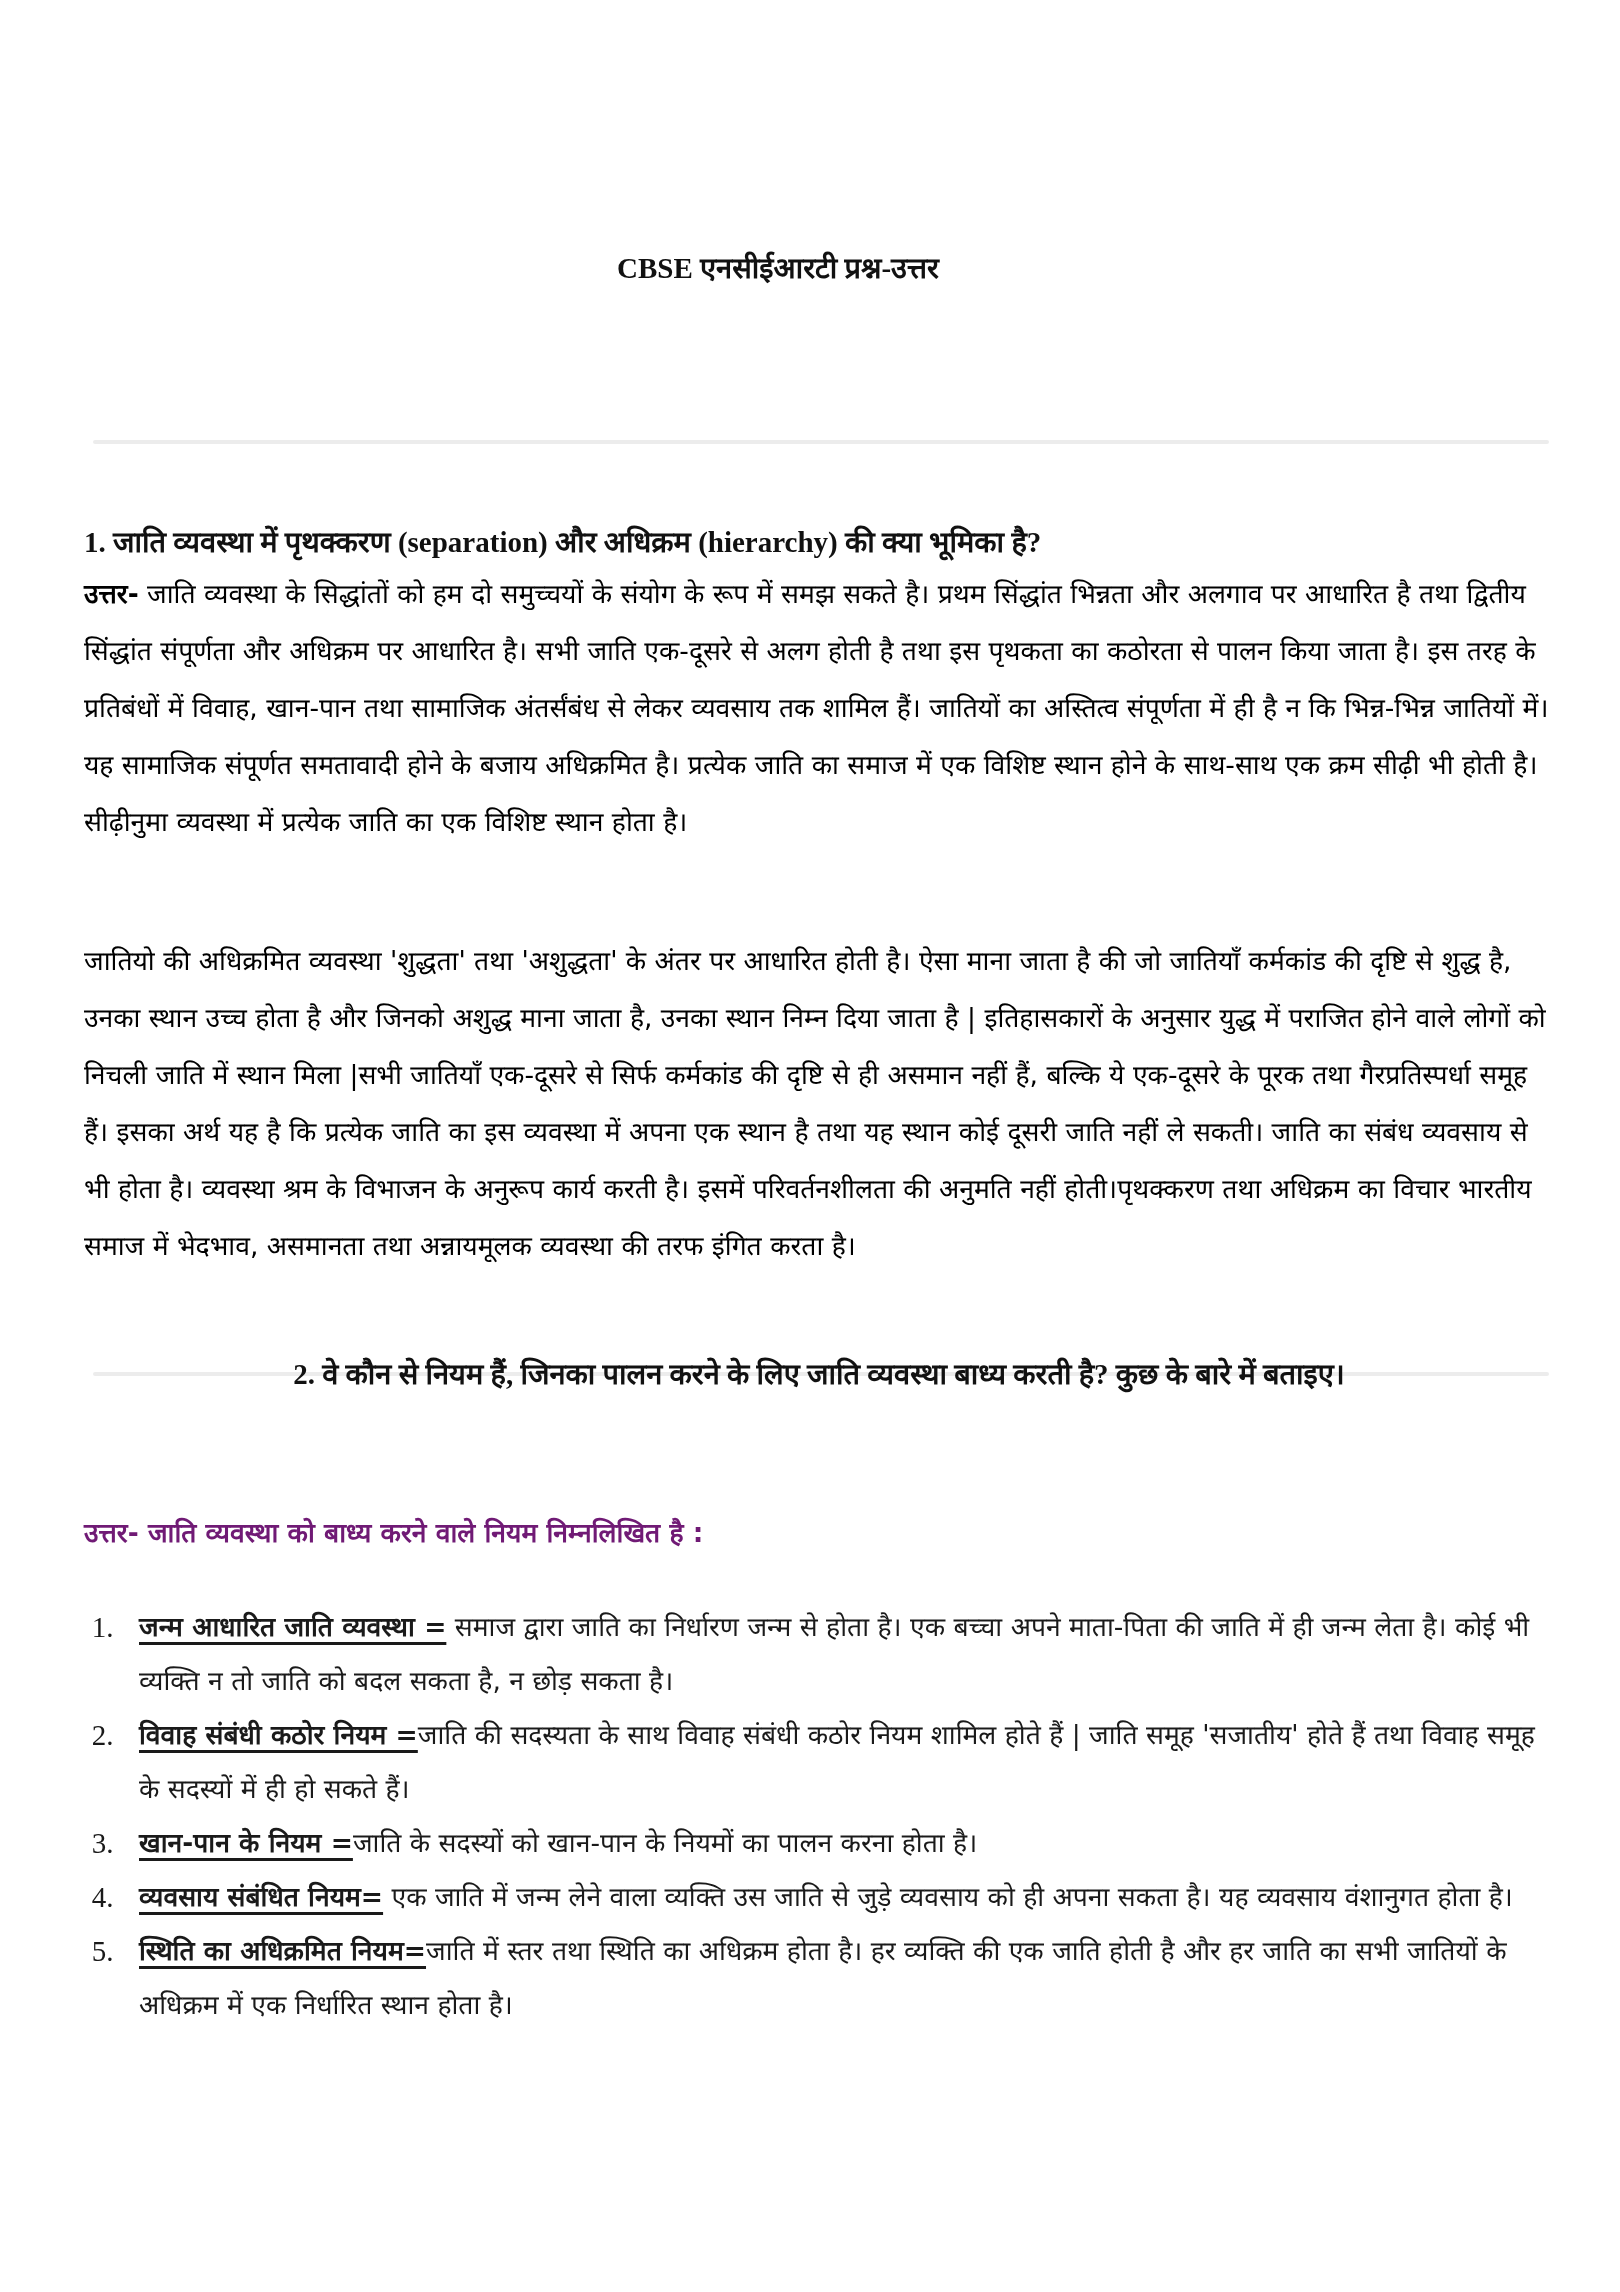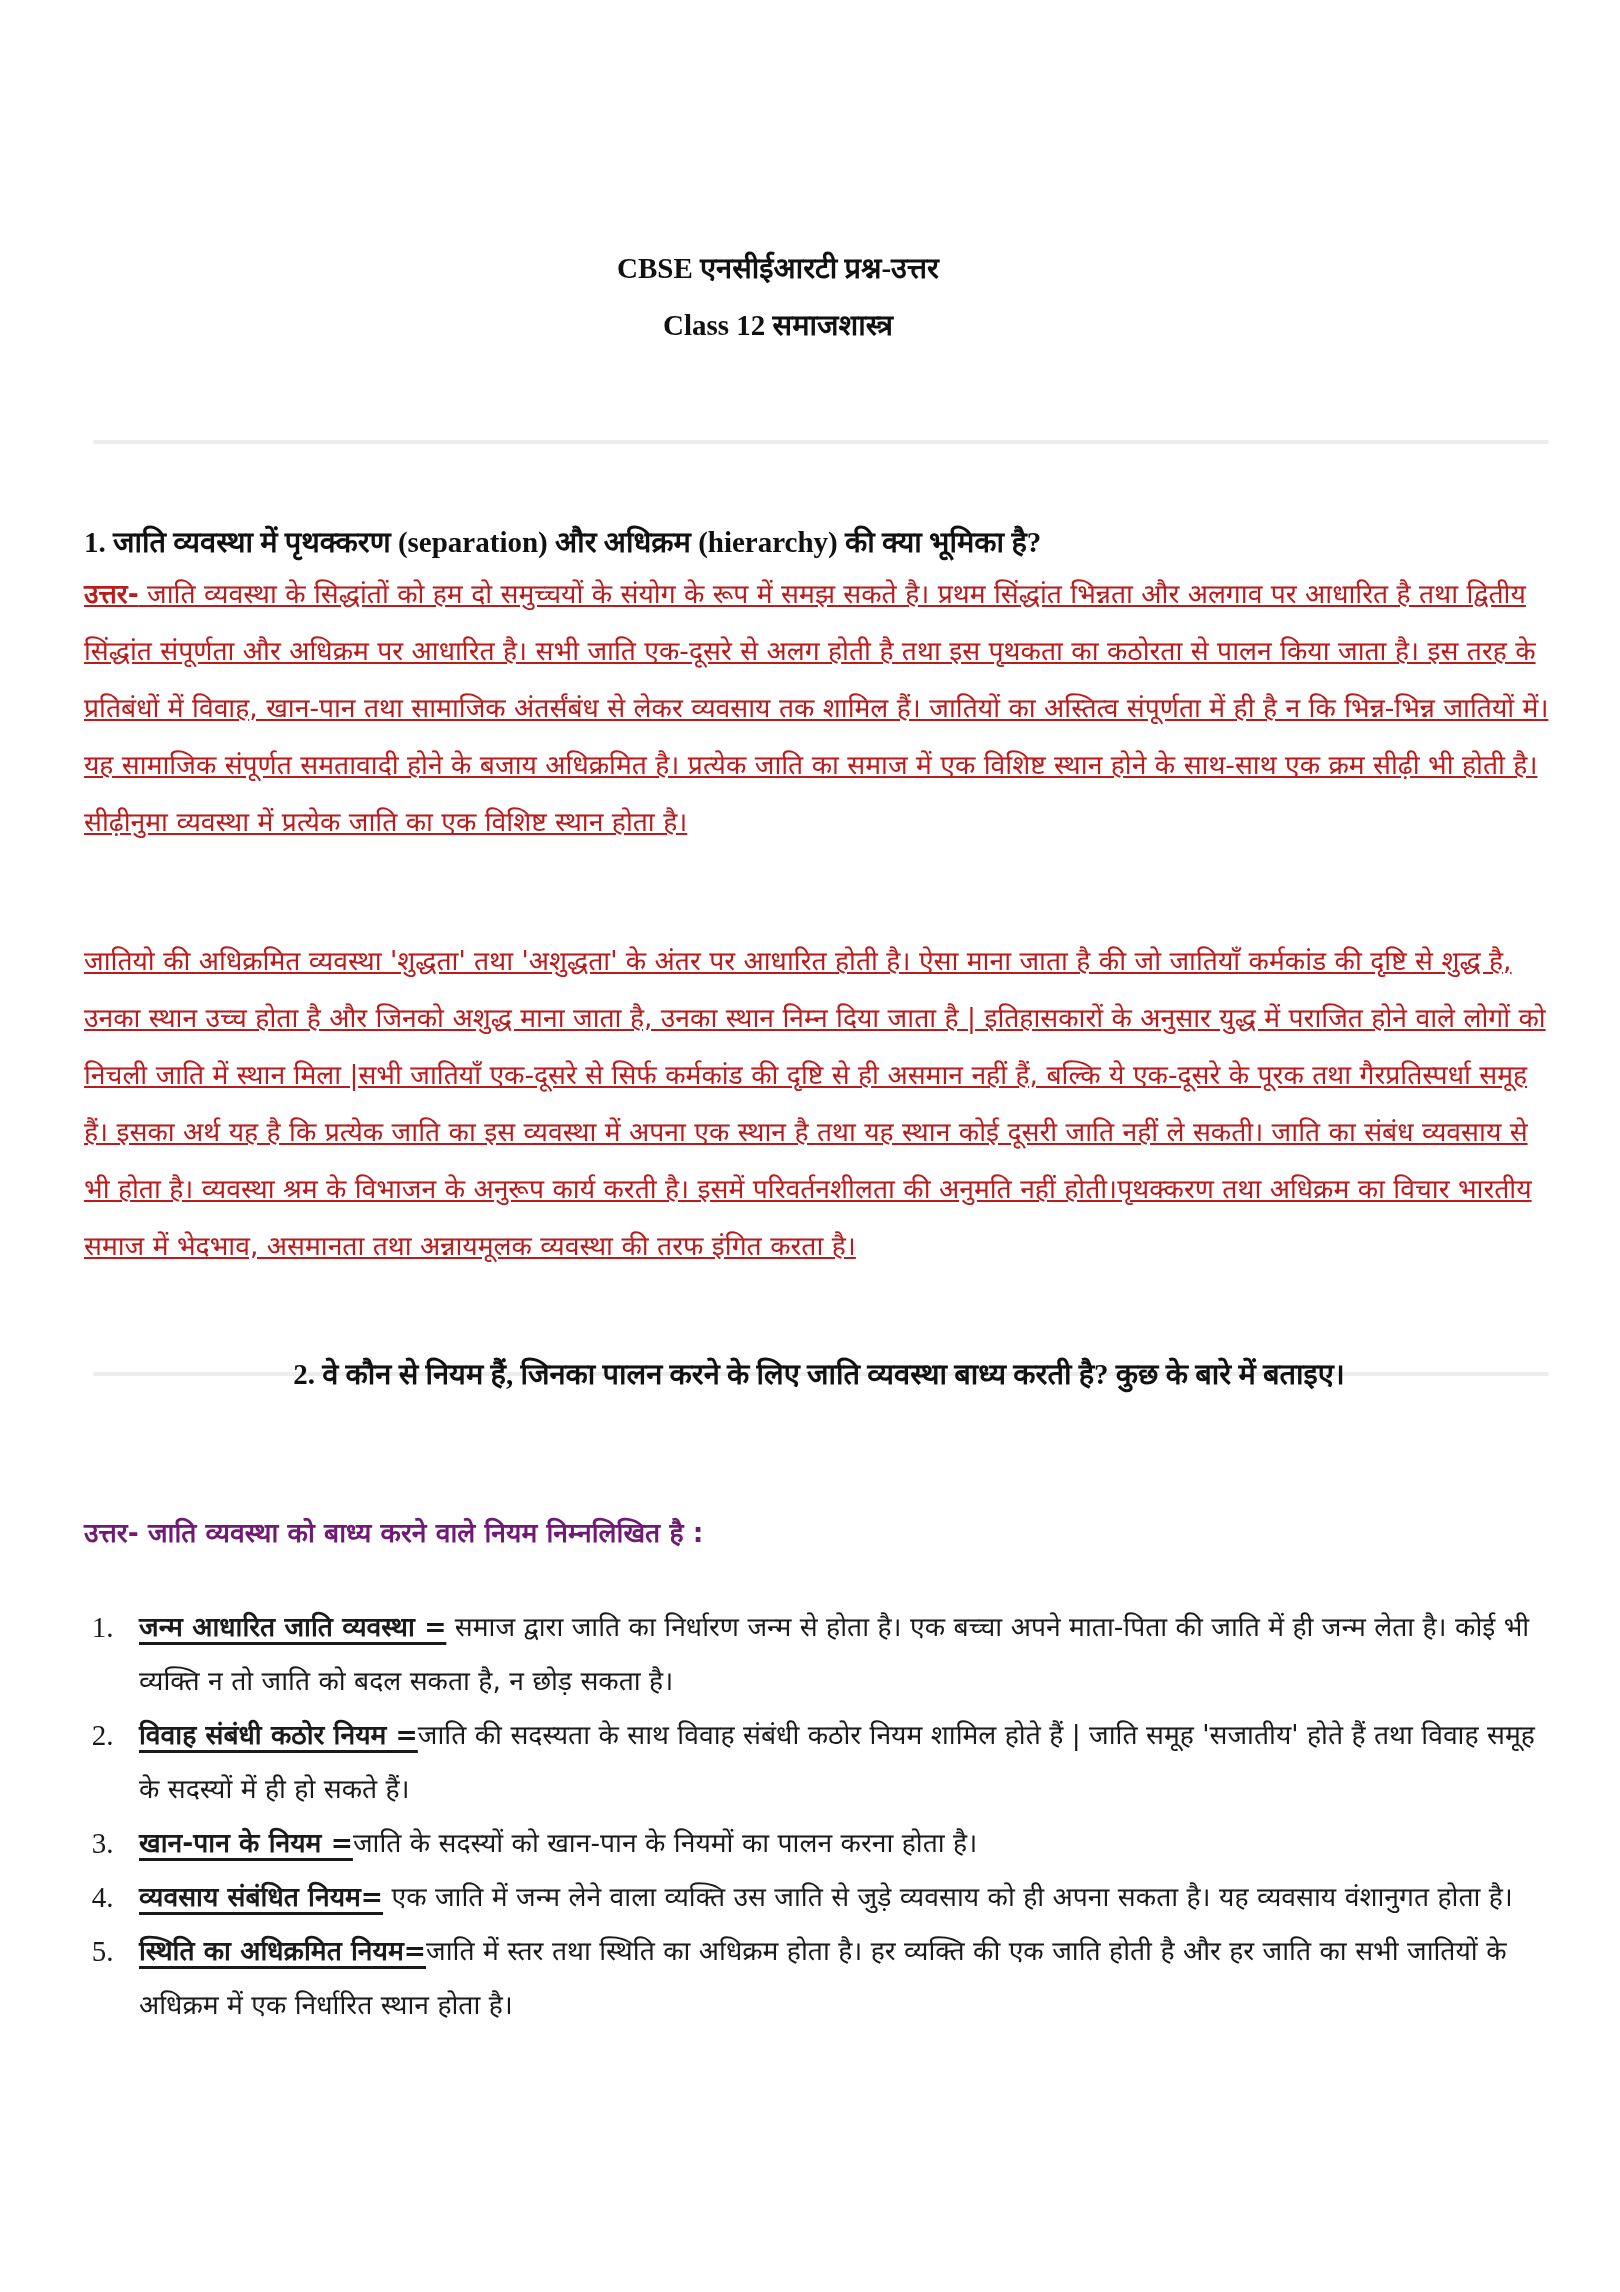--- a/index.html
+++ b/index.html
@@ -58,23 +58,22 @@
     .q1 { top: 484px; margin-top: 39px; }
     .q2 { top: 1355px; text-align: center; }
 
     .para {
       position: absolute;
       left: 84px;
       width: 1470px;
       font-family: "DejaVu Sans", "Liberation Sans", sans-serif;
       font-size: 26.5px;
       line-height: 57px;
-      color: #b91c1c;
+      color: #000000;
       margin: 0;
-      text-decoration: underline;
     }
     .para .lead { font-weight: bold; }
     .p1 { top: 565px; }
     .p2 { top: 932px; }
 
     .answer-intro {
       position: absolute;
       left: 84px;
       top: 1513px;
       width: 1470px;
@@ -116,21 +115,20 @@
       text-underline-offset: 5.9px;
     }
   </style>
 </head>
 <body>
 
 <div class="page">
 
   <div class="title-block">
     <span class="line">CBSE एनसीईआरटी प्रश्न-उत्तर</span>
-    <span class="line">Class 12 समाजशास्त्र</span>
   </div>
 
   <div class="divider d1"></div>
 
   <div class="q-heading q1">1. जाति व्यवस्था में पृथक्करण (separation) और अधिक्रम (hierarchy) की क्या भूमिका है?</div>
 
   <p class="para p1"><span class="lead">उत्तर-</span><span> जाति व्यवस्था के सिद्धांतों को हम दो समुच्चयों के संयोग के रूप में समझ सकते है। प्रथम सिंद्धांत भिन्नता और अलगाव पर आधारित है तथा द्वितीय सिंद्धांत संपूर्णता और अधिक्रम पर आधारित है। सभी जाति एक-दूसरे से अलग होती है तथा इस पृथकता का कठोरता से पालन किया जाता है। इस तरह के प्रतिबंधों में विवाह, खान-पान तथा सामाजिक अंतर्संबंध से लेकर व्यवसाय तक शामिल हैं। जातियों का अस्तित्व संपूर्णता में ही है न कि भिन्न-भिन्न जातियों में। यह सामाजिक संपूर्णत समतावादी होने के बजाय अधिक्रमित है। प्रत्येक जाति का समाज में एक विशिष्ट स्थान होने के साथ-साथ एक क्रम सीढ़ी भी होती है। सीढ़ीनुमा व्यवस्था में प्रत्येक जाति का एक विशिष्ट स्थान होता है।</span></p>
 
   <p class="para p2">जातियो की अधिक्रमित व्यवस्था 'शुद्धता' तथा 'अशुद्धता' के अंतर पर आधारित होती है। ऐसा माना जाता है की जो जातियाँ कर्मकांड की दृष्टि से शुद्ध है, उनका स्थान उच्च होता है और जिनको अशुद्ध माना जाता है, उनका स्थान निम्न दिया जाता है | इतिहासकारों के अनुसार युद्ध में पराजित होने वाले लोगों को निचली जाति में स्थान मिला |सभी जातियाँ एक-दूसरे से सिर्फ कर्मकांड की दृष्टि से ही असमान नहीं हैं, बल्कि ये एक-दूसरे के पूरक तथा गैरप्रतिस्पर्धा समूह हैं। इसका अर्थ यह है कि प्रत्येक जाति का इस व्यवस्था में अपना एक स्थान है तथा यह स्थान कोई दूसरी जाति नहीं ले सकती। जाति का संबंध व्यवसाय से भी होता है। व्यवस्था श्रम के विभाजन के अनुरूप कार्य करती है। इसमें परिवर्तनशीलता की अनुमति नहीं होती।पृथक्करण तथा अधिक्रम का विचार भारतीय समाज में भेदभाव, असमानता तथा अन्नायमूलक व्यवस्था की तरफ इंगित करता है।</p>
 

